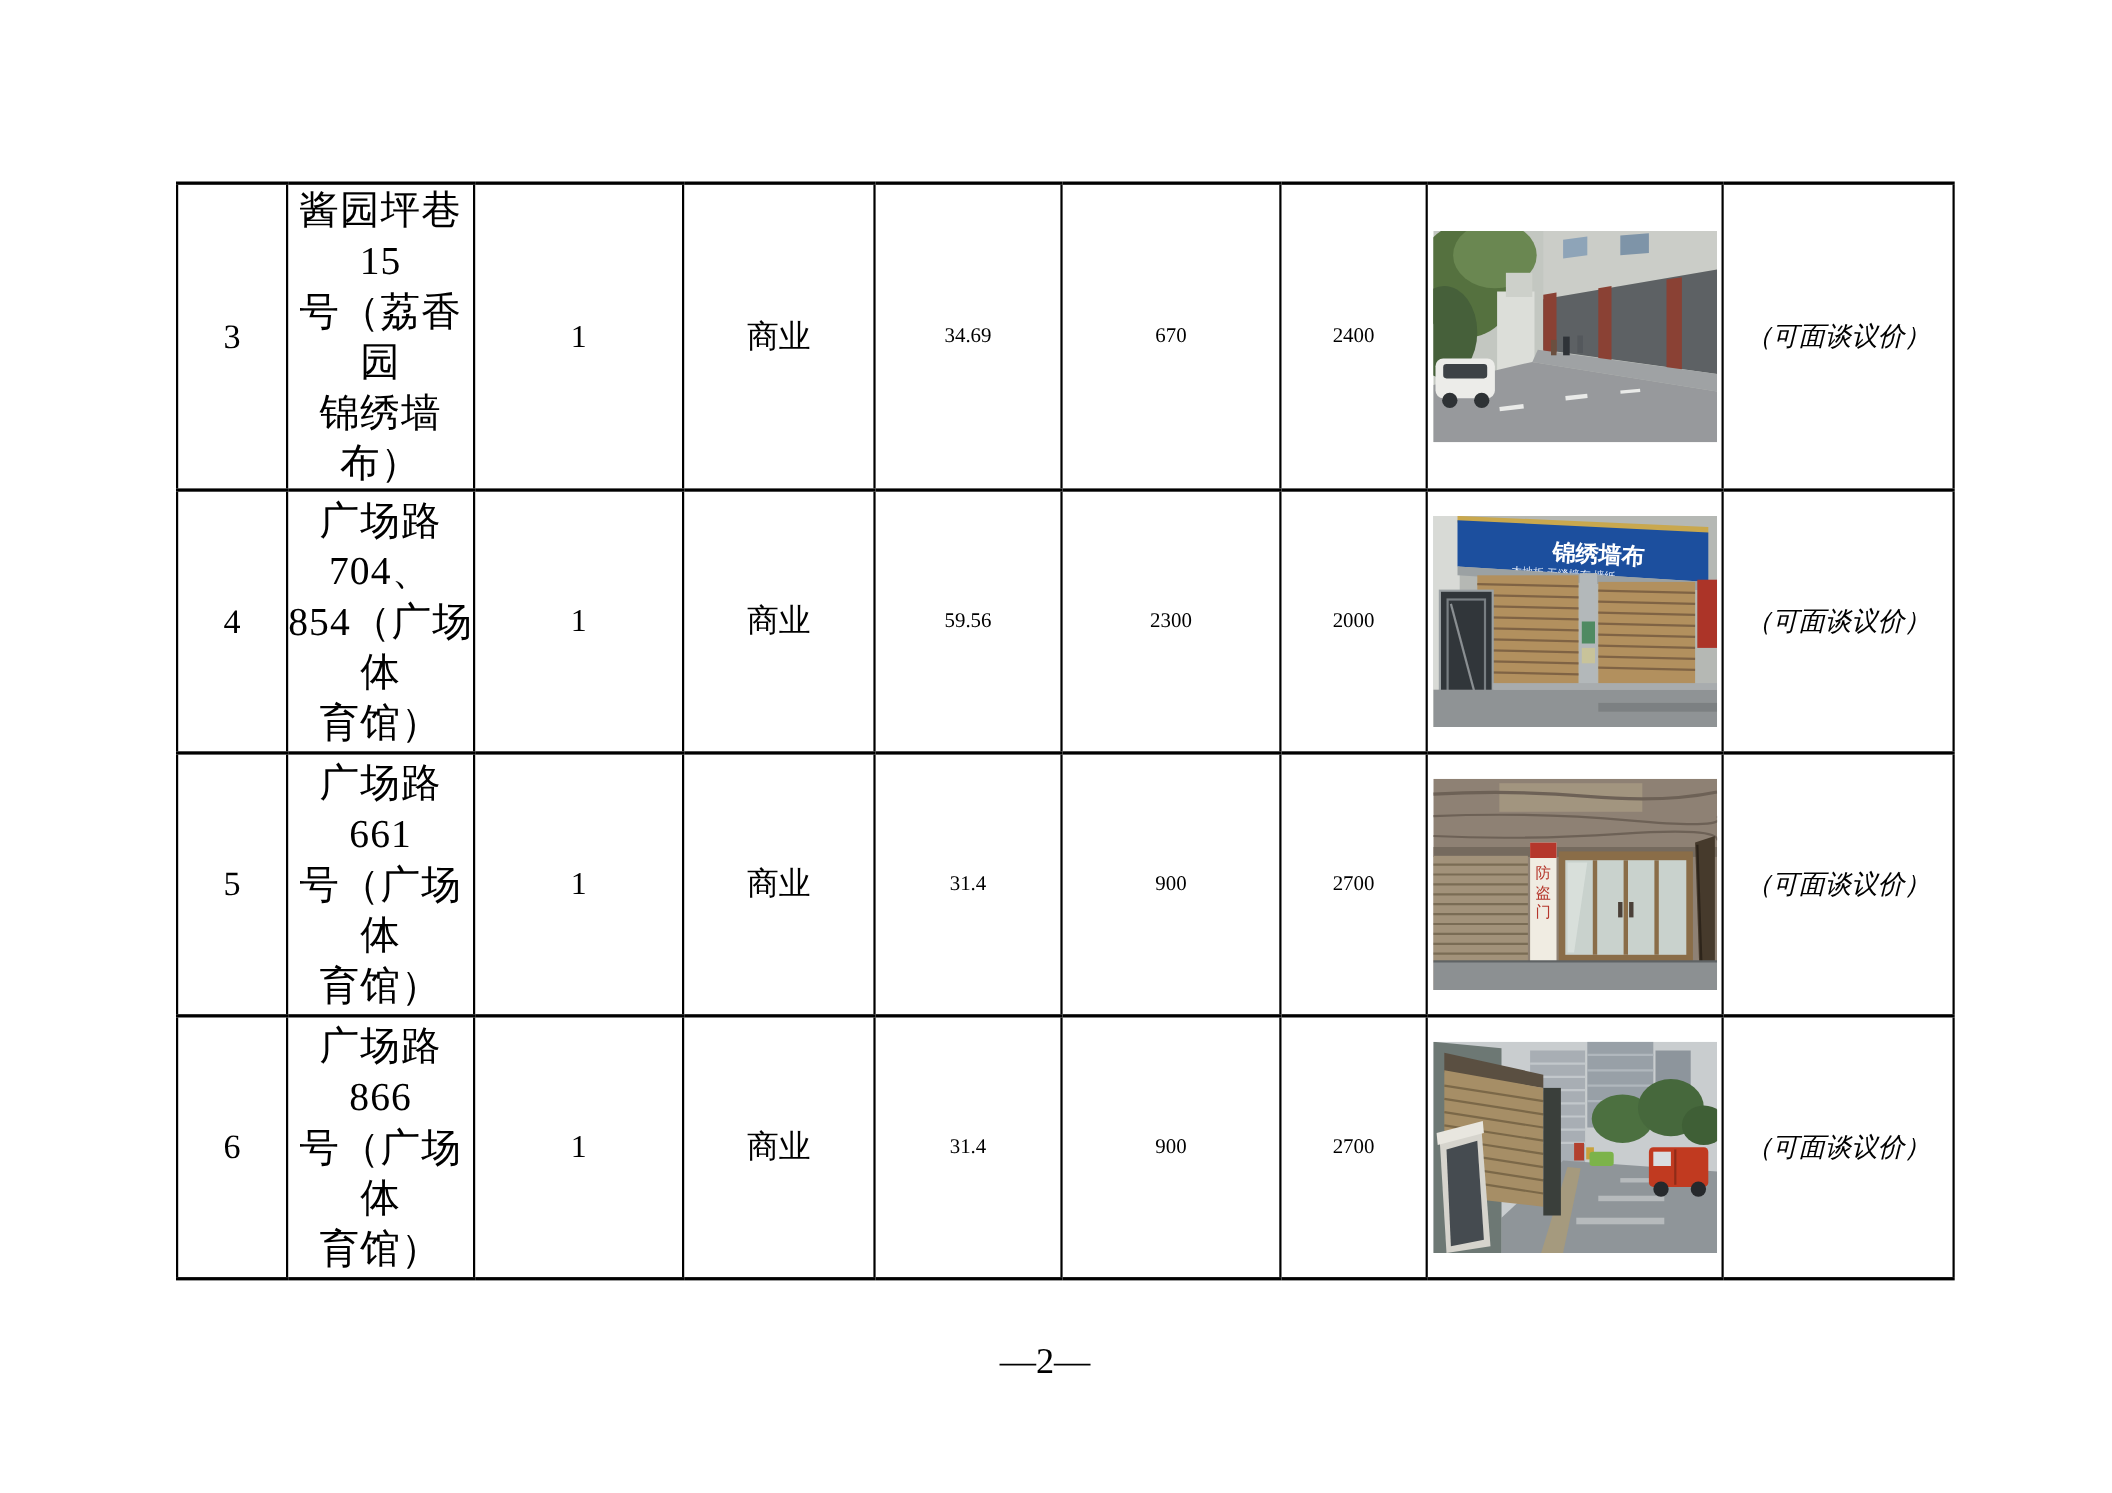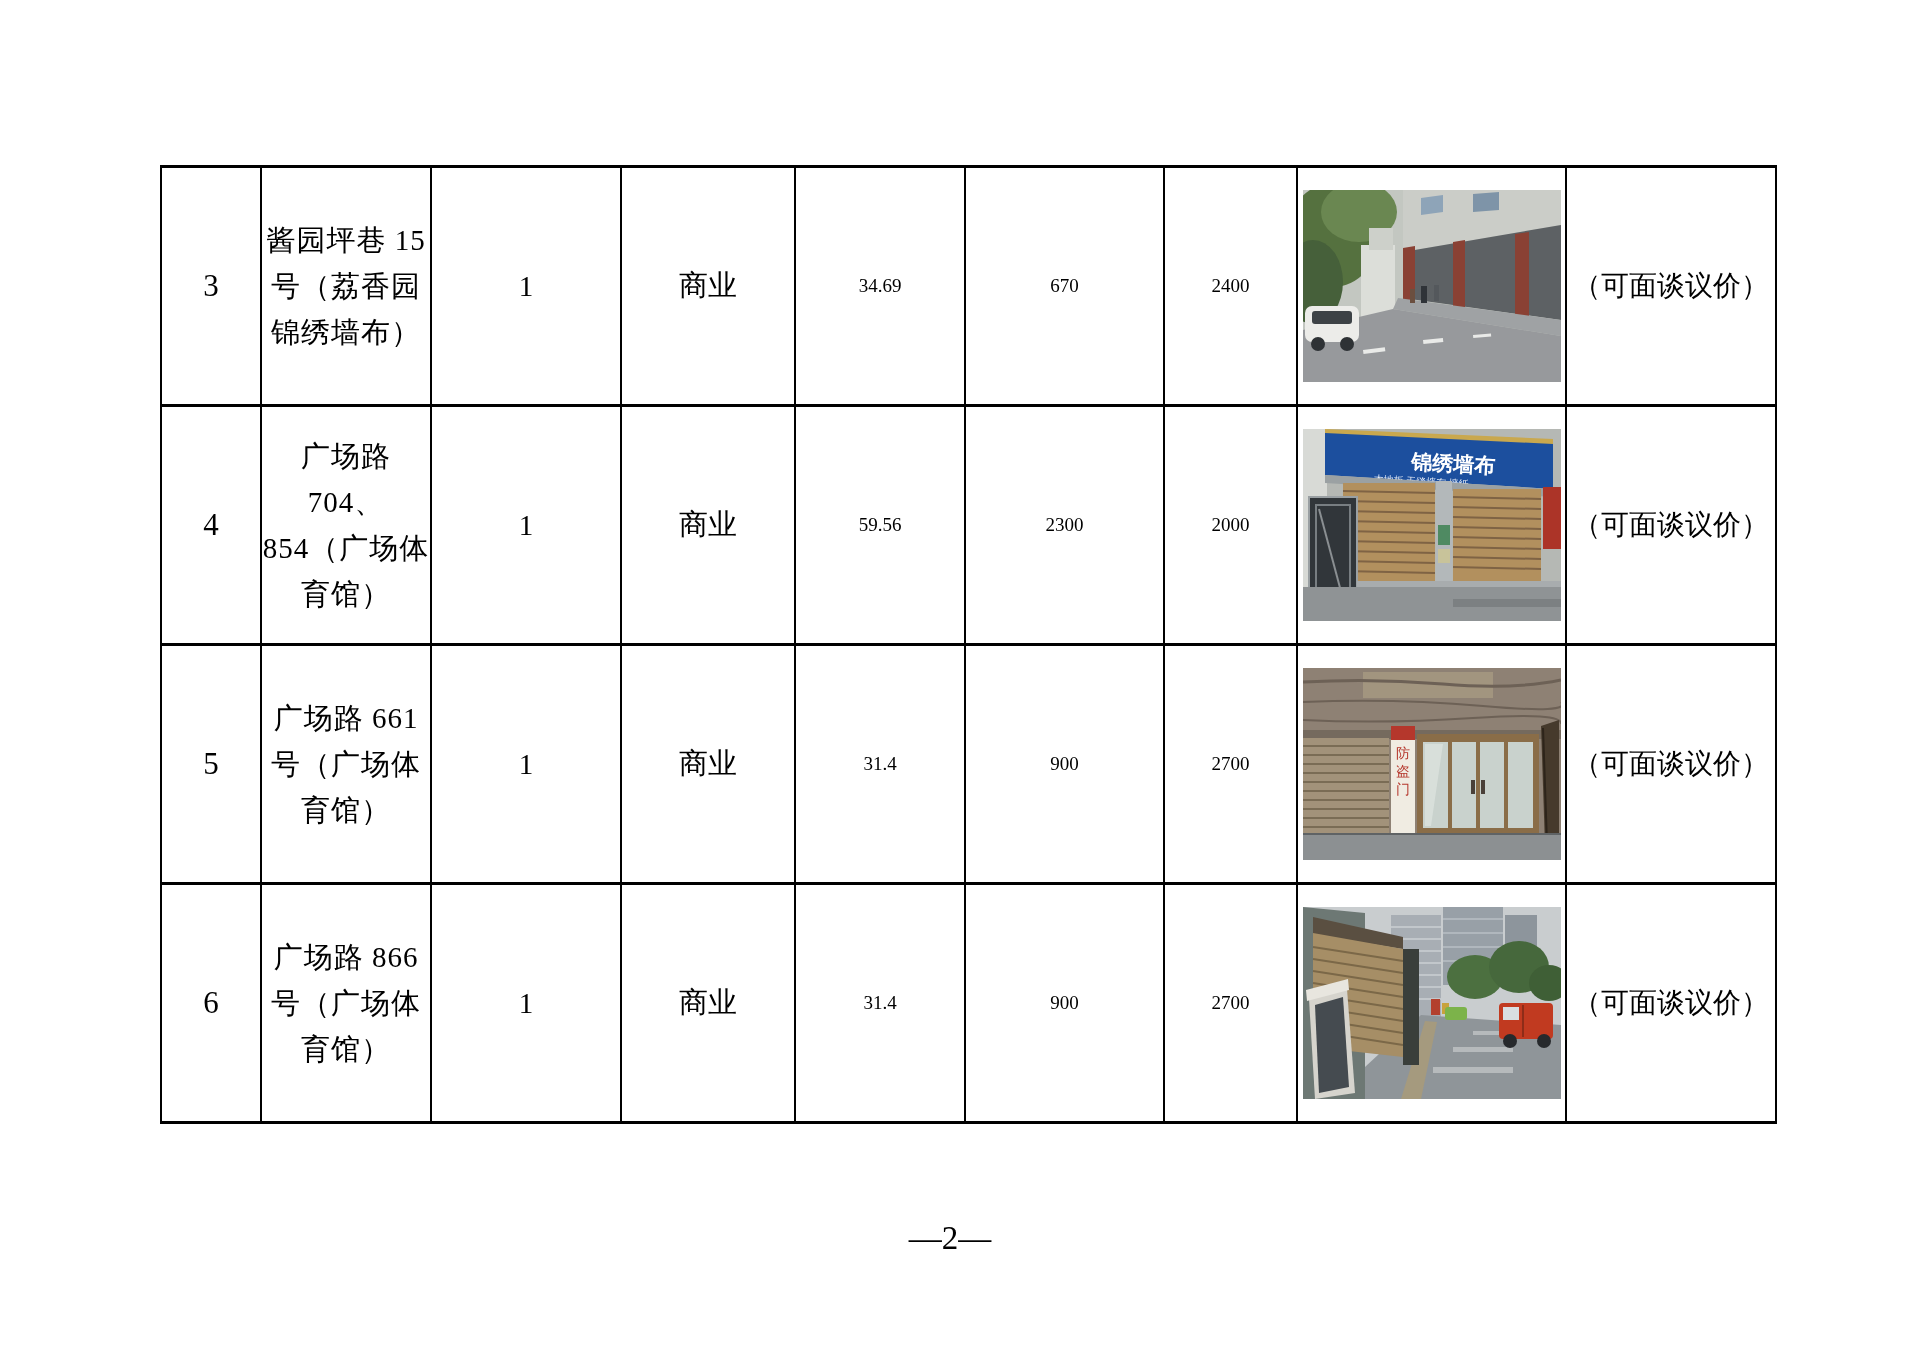--- a/index.html
+++ b/index.html
@@ -21,24 +21,24 @@
     border:2px solid #000;
     border-top-width:3px;
     border-bottom-width:3px;
     text-align:center;
     vertical-align:middle;
     padding:0;
     overflow:hidden;
   }
   table.listing tr{height:239px;}
   .c-no{font-size:31px;}
-  .c-addr{font-size:29px;line-height:46px;letter-spacing:1px;}
+  .c-addr{font-size:36px;line-height:46px;letter-spacing:1px;}
   .c-qty,.c-use{font-size:29px;}
   .c-num{font-size:19px;}
-  .c-note{font-size:28px;letter-spacing:0px;}
+  .c-note{font-size:24px;letter-spacing:0px;font-style:italic;}
   .photo-cell{padding:0;}
   svg.photo{display:block;margin:0 auto;width:258px;height:192px;}
   .page-number{
     position:absolute;top:1220px;left:0;width:1900px;
     text-align:center;font-size:33px;
   }
 </style>
 </head>
 <body>
 

